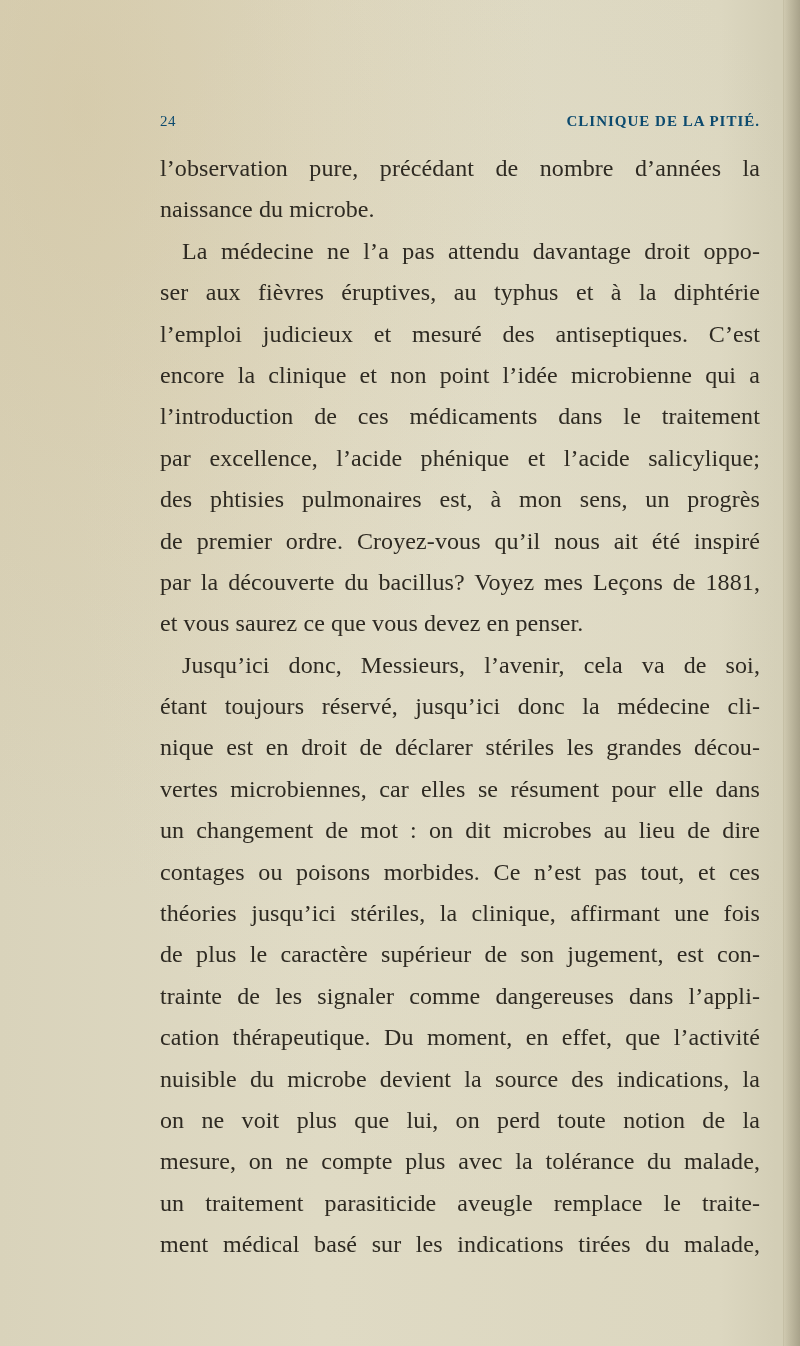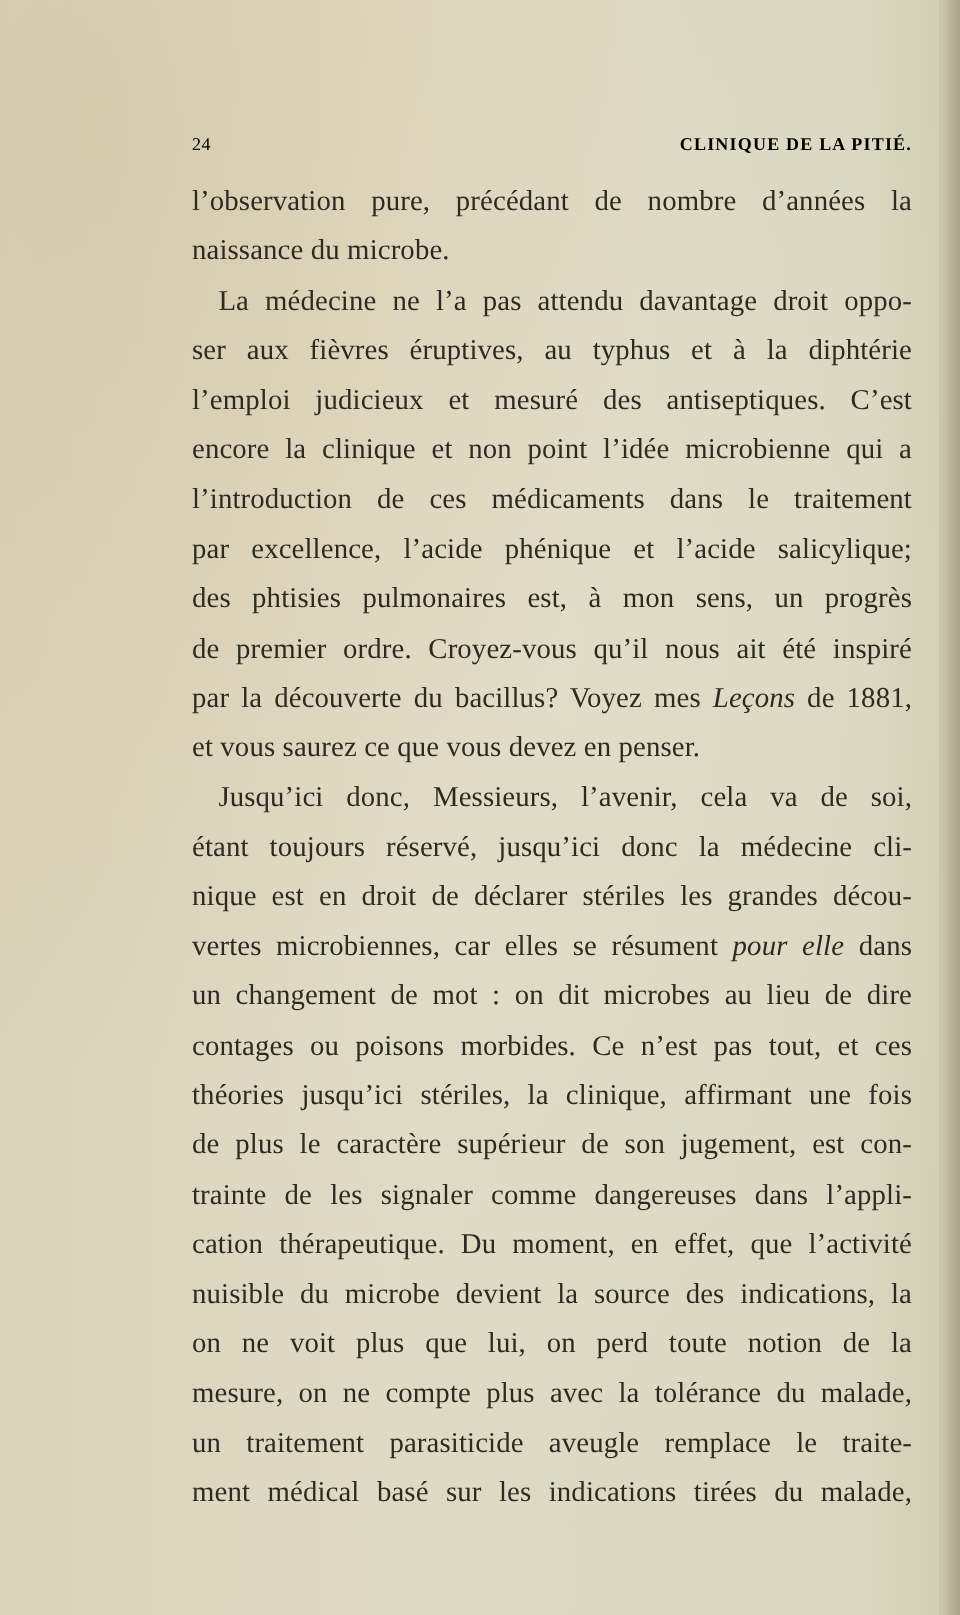--- a/index.html
+++ b/index.html
@@ -40,21 +40,21 @@
       background: #c6c0a6;
     }
     .running-head {
       position: absolute;
       top: 113px;
       left: 160px;
       width: 600px;
       height: 24px;
       font-size: 15px;
       letter-spacing: 0.5px;
-      color: #000000;
+      color: #0c4a6e;
     }
     .page-number {
       position: absolute;
       left: 0;
       top: 0;
     }
     .running-title {
       position: absolute;
       left: 0;
       right: 0;
@@ -80,21 +80,20 @@
       text-align-last: justify;
       letter-spacing: 0.1px;
     }
     .line.last {
       text-align-last: left;
     }
     .line.indent {
       padding-left: 22px;
     }
     .seg-italic {
-      font-style: italic;
     }
   </style>
 </head>
 <body>
 
 <div class="page-bg"></div>
 <div class="gutter-line"></div>
 <div class="gutter"></div>
 
 <div class="running-head">

